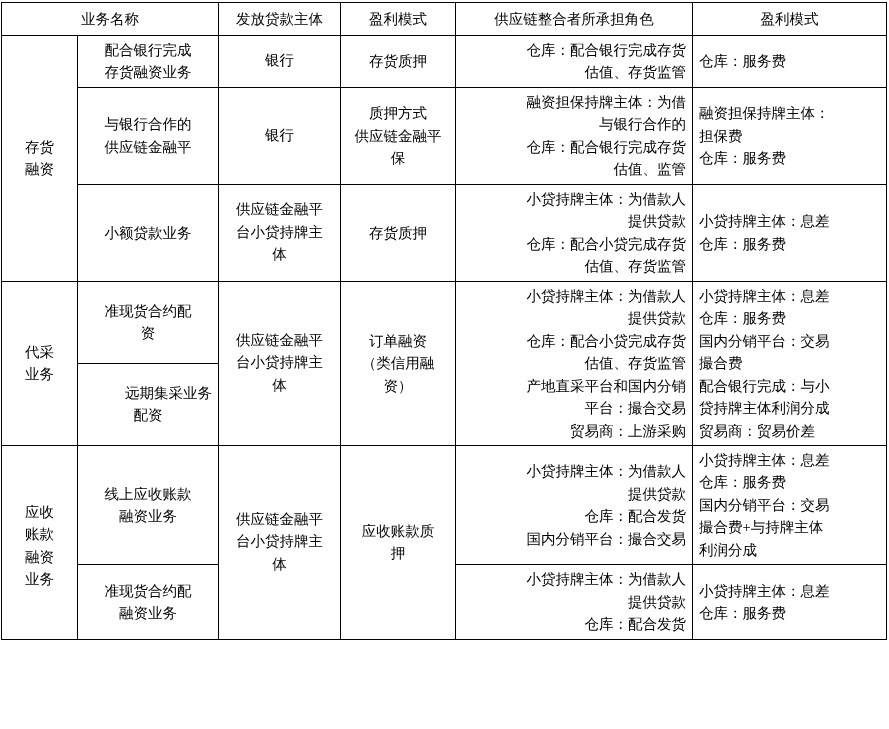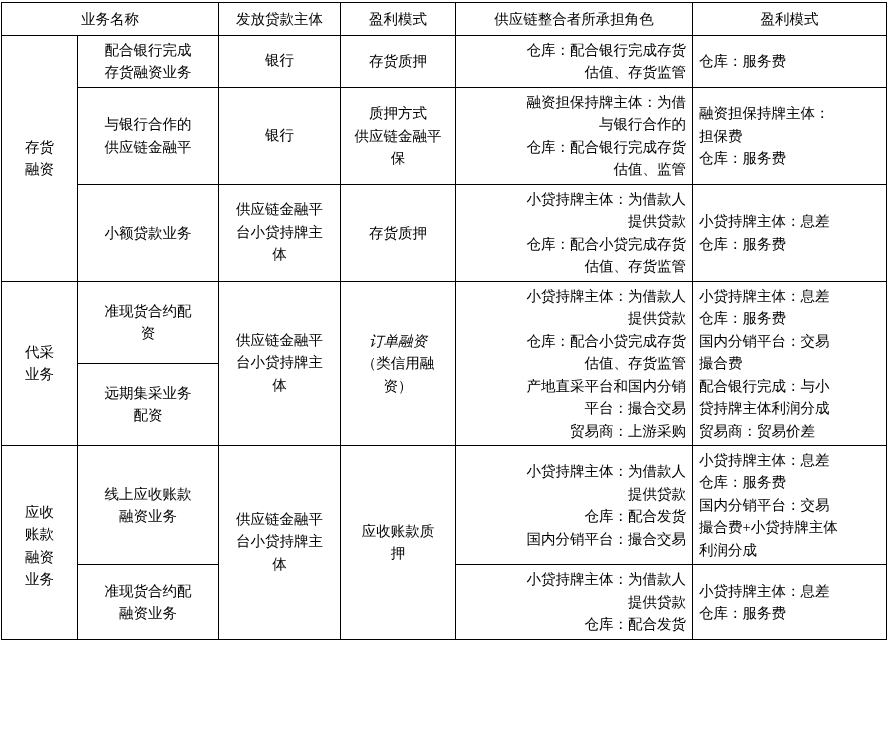--- a/index.html
+++ b/index.html
@@ -152,21 +152,21 @@
         <td class="c-name">
             <span style="display: block;">准现货合约配</span>
             <span style="display: block;">资</span>
           </td>
         <td class="c-lender" rowspan="2">
             <span style="display: block;">供应链金融平</span>
             <span style="display: block;">台小贷持牌主</span>
             <span style="display: block;">体</span>
           </td>
         <td class="c-pledge" rowspan="2">
-            <span style="display: block; font-style: italic;">订单融资</span>
+            <span style="display: block;">订单融资</span>
             <span style="display: block;">（类信用融</span>
             <span style="display: block;">资）</span>
           </td>
         <td class="c-role cell-lines" rowspan="2">
           <span>小贷持牌主体：为借款人</span>
           <span>提供贷款</span>
           <span>仓库：配合小贷完成存货</span>
           <span>估值、存货监管</span>
           <span>产地直采平台和国内分销</span>
           <span>平台：撮合交易</span>
@@ -177,21 +177,21 @@
           <span>仓库：服务费</span>
           <span>国内分销平台：交易</span>
           <span>撮合费</span>
           <span>配合银行完成：与小</span>
           <span>贷持牌主体利润分成</span>
           <span>贸易商：贸易价差</span>
         </td>
       </tr>
       <tr>
         <td class="c-name">
-            <span style="display: block;">远期集采业务</span>
+            <span style="display: block; text-align: right;">远期集采业务</span>
             <span style="display: block;">配资</span>
           </td>
       </tr>
 
       <tr>
         <td class="c-group" rowspan="2">
             <span style="display: block; margin-top: 7px;">应收</span>
             <span style="display: block;">账款</span>
             <span style="display: block;">融资</span>
             <span style="display: block;">业务</span>
@@ -212,21 +212,21 @@
         <td class="c-role cell-lines">
           <span>小贷持牌主体：为借款人</span>
           <span>提供贷款</span>
           <span>仓库：配合发货</span>
           <span>国内分销平台：撮合交易</span>
         </td>
         <td class="c-profit cell-lines">
           <span>小贷持牌主体：息差</span>
           <span>仓库：服务费</span>
           <span>国内分销平台：交易</span>
-          <span>撮合费+小贷持牌主体</span>
+          <span>撮合费+与持牌主体</span>
           <span>利润分成</span>
         </td>
       </tr>
       <tr>
         <td class="c-name">
             <span style="display: block;">准现货合约配</span>
             <span style="display: block;">融资业务</span>
           </td>
         <td class="c-role cell-lines">
           <span>小贷持牌主体：为借款人</span>

